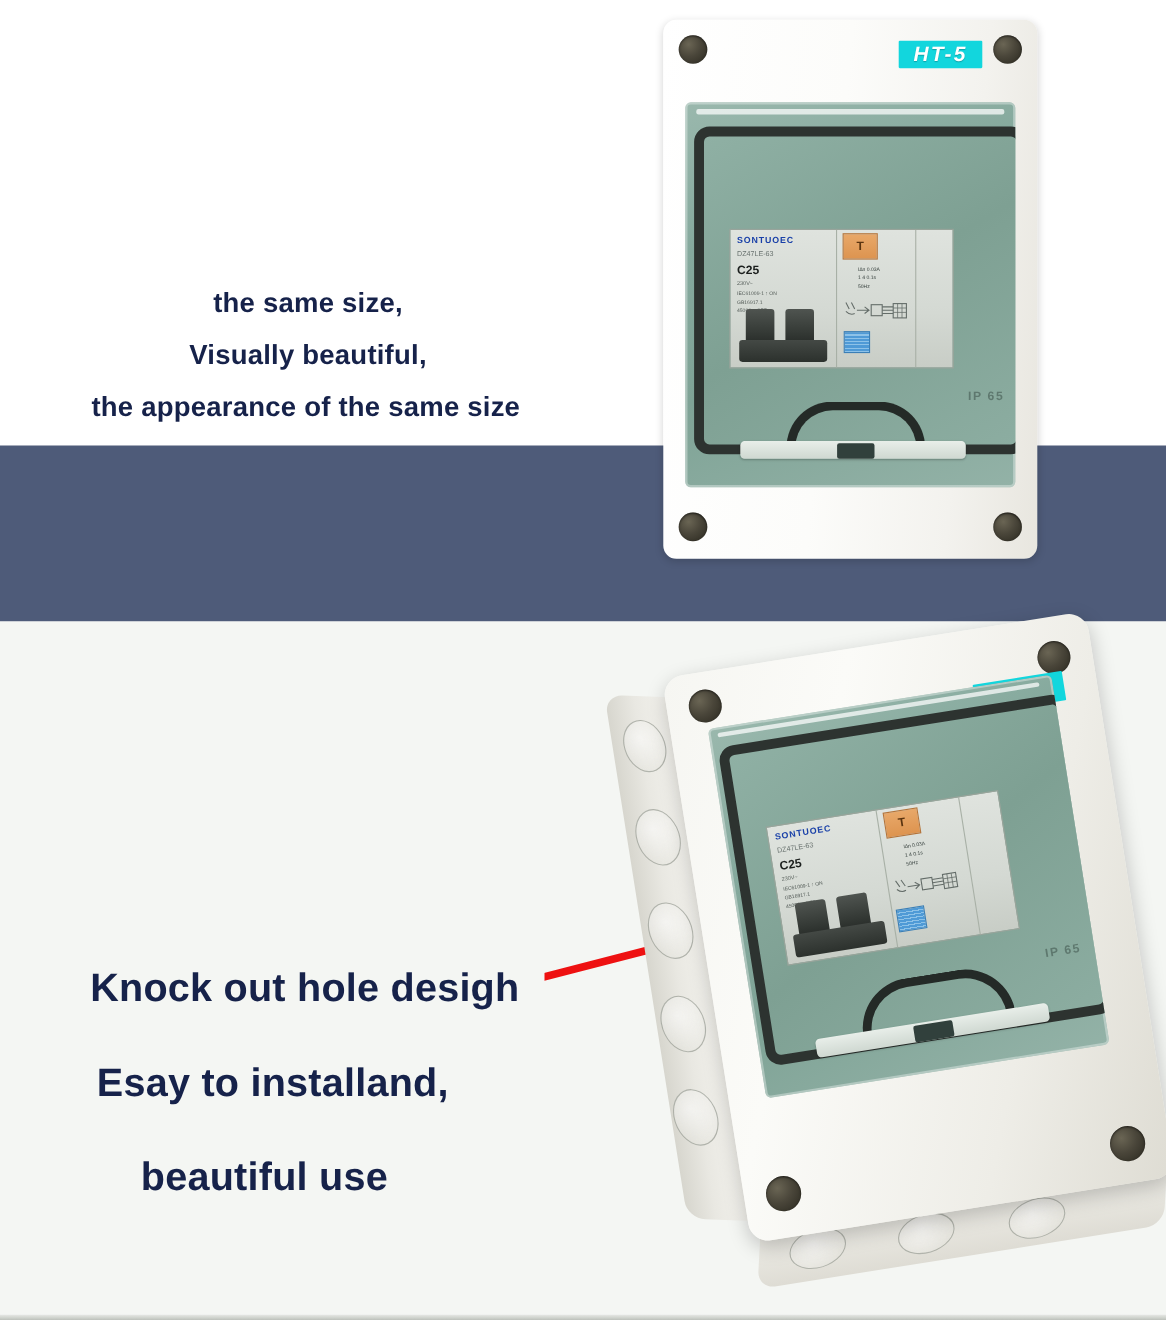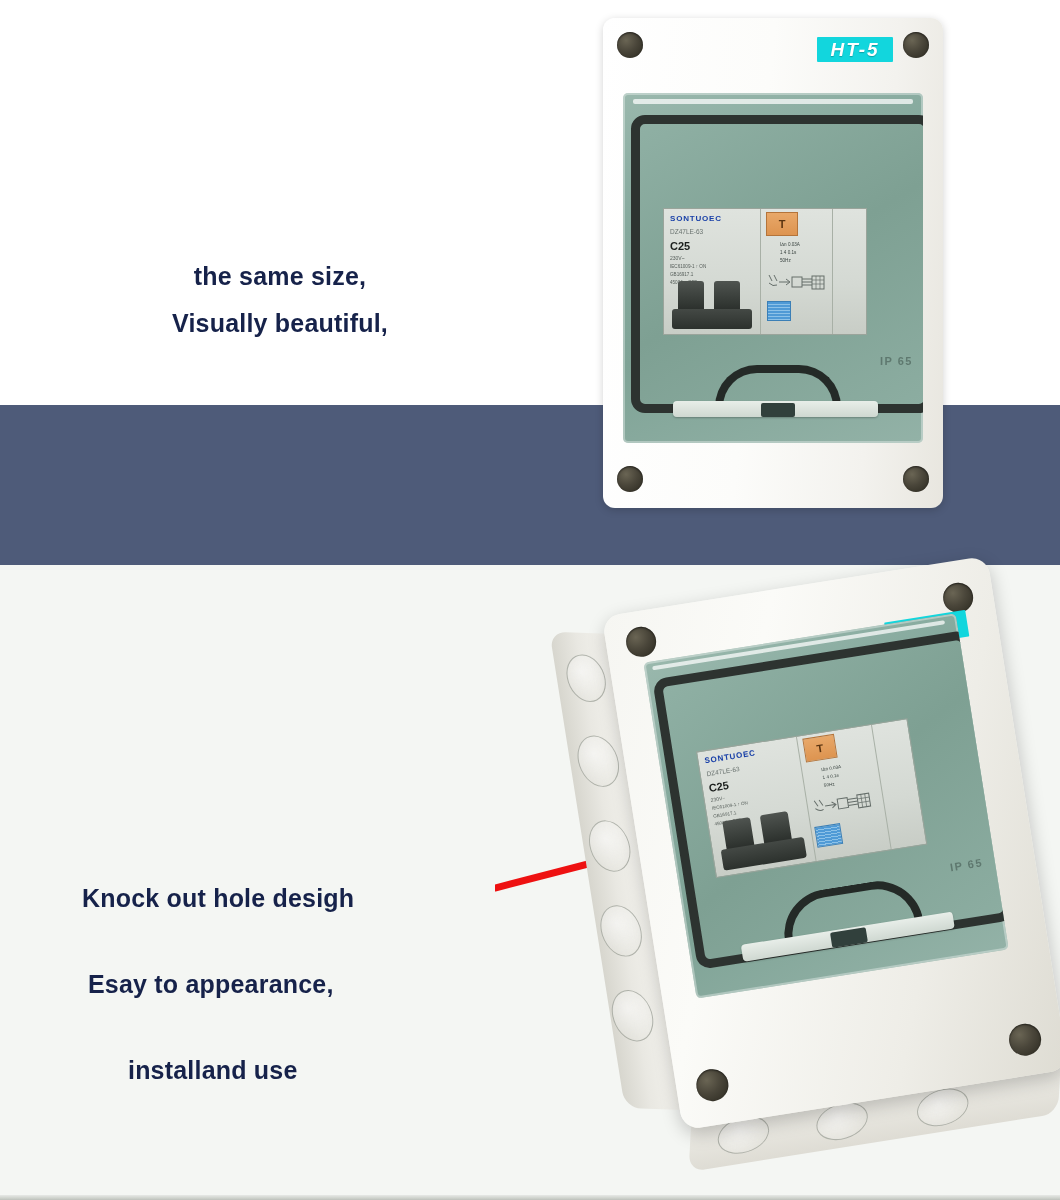--- a/index.html
+++ b/index.html
@@ -14,21 +14,21 @@
   .sec-top{position:absolute;left:0;top:0;width:1060px;height:405px;background:#ffffff;}
   .band{position:absolute;left:0;top:405px;width:1060px;height:160px;background:#4e5b79;}
   .sec-bottom{position:absolute;left:0;top:565px;width:1060px;height:630px;background:#f4f6f3;}
   .bottom-edge{position:absolute;left:0;top:1195px;width:1060px;height:5px;
     background:linear-gradient(180deg,#e7e9e6 0%,#cfd3cd 60%,#bcc0ba 100%);}
 
   
   .copy{position:absolute;color:#16224a;font-weight:bold;letter-spacing:.2px;}
   .copy1{left:30px;top:253px;width:500px;text-align:center;font-size:25px;line-height:47px;}
   .copy1 .l3{margin-left:-4px;}
-  .copy2{left:40px;top:855px;width:520px;font-size:25px;line-height:86px;}
+  .copy2{left:40px;top:855px;width:520px;font-size:36px;line-height:86px;}
   .copy2 .r1{display:block;padding-left:42px;}
   .copy2 .r2{display:block;padding-left:48px;}
   .copy2 .r3{display:block;padding-left:88px;}
 
   
   .arrow{position:absolute;left:495px;top:836px;width:160px;height:62px;}
 
   
   .prod{position:absolute;}
   .shell{
@@ -116,20 +116,21 @@
 <div class="page">
 
   <div class="sec-top"></div>
   <div class="band"></div>
   <div class="sec-bottom"></div>
   <div class="bottom-edge"></div>
 
   <div class="copy copy1">
     <div>the same size,</div>
     <div>Visually beautiful,</div>
+    <div class="l3">the appearance of the same size</div>
   </div>
 
   <div class="prod" id="unit-top">
     <div class="shell"></div>
 
     <div class="screw" style="left:14px;top:14px;"></div>
     <div class="screw" style="right:14px;top:14px;"></div>
     <div class="screw" style="left:14px;bottom:16px;"></div>
     <div class="screw" style="right:14px;bottom:16px;"></div>
 
@@ -175,22 +176,22 @@
       <div class="handle" style="left:92px;top:272px;width:110px;height:34px;"></div>
       <div class="latch" style="left:50px;top:308px;width:205px;height:16px;"></div>
       <div class="latch-key" style="left:138px;top:310px;width:34px;height:14px;"></div>
 
       <div class="ip" style="right:10px;top:262px;font-size:11px;">IP 65</div>
     </div>
   </div>
 
   <div class="copy copy2">
     <span class="r1">Knock out hole desigh</span>
-    <span class="r2">Esay to appearance,</span>
-    <span class="r3">installand use</span>
+    <span class="r2">Esay to installand,</span>
+    <span class="r3">beautiful use</span>
   </div>
 
   <svg class="arrow" viewBox="0 0 160 62">
     <path d="M0 52 L128 19" stroke="#ee1111" stroke-width="7" fill="none" stroke-linecap="round"></path>
     <path d="M152 12 L104 12 L121 22 L106 38 Z" fill="#ee1111"></path>
   </svg>
 
   <div class="prod" id="unit-bot">
     <div class="side-face">
       <div class="ko" style="left:10px;top:22px;width:36px;height:46px;"></div>

